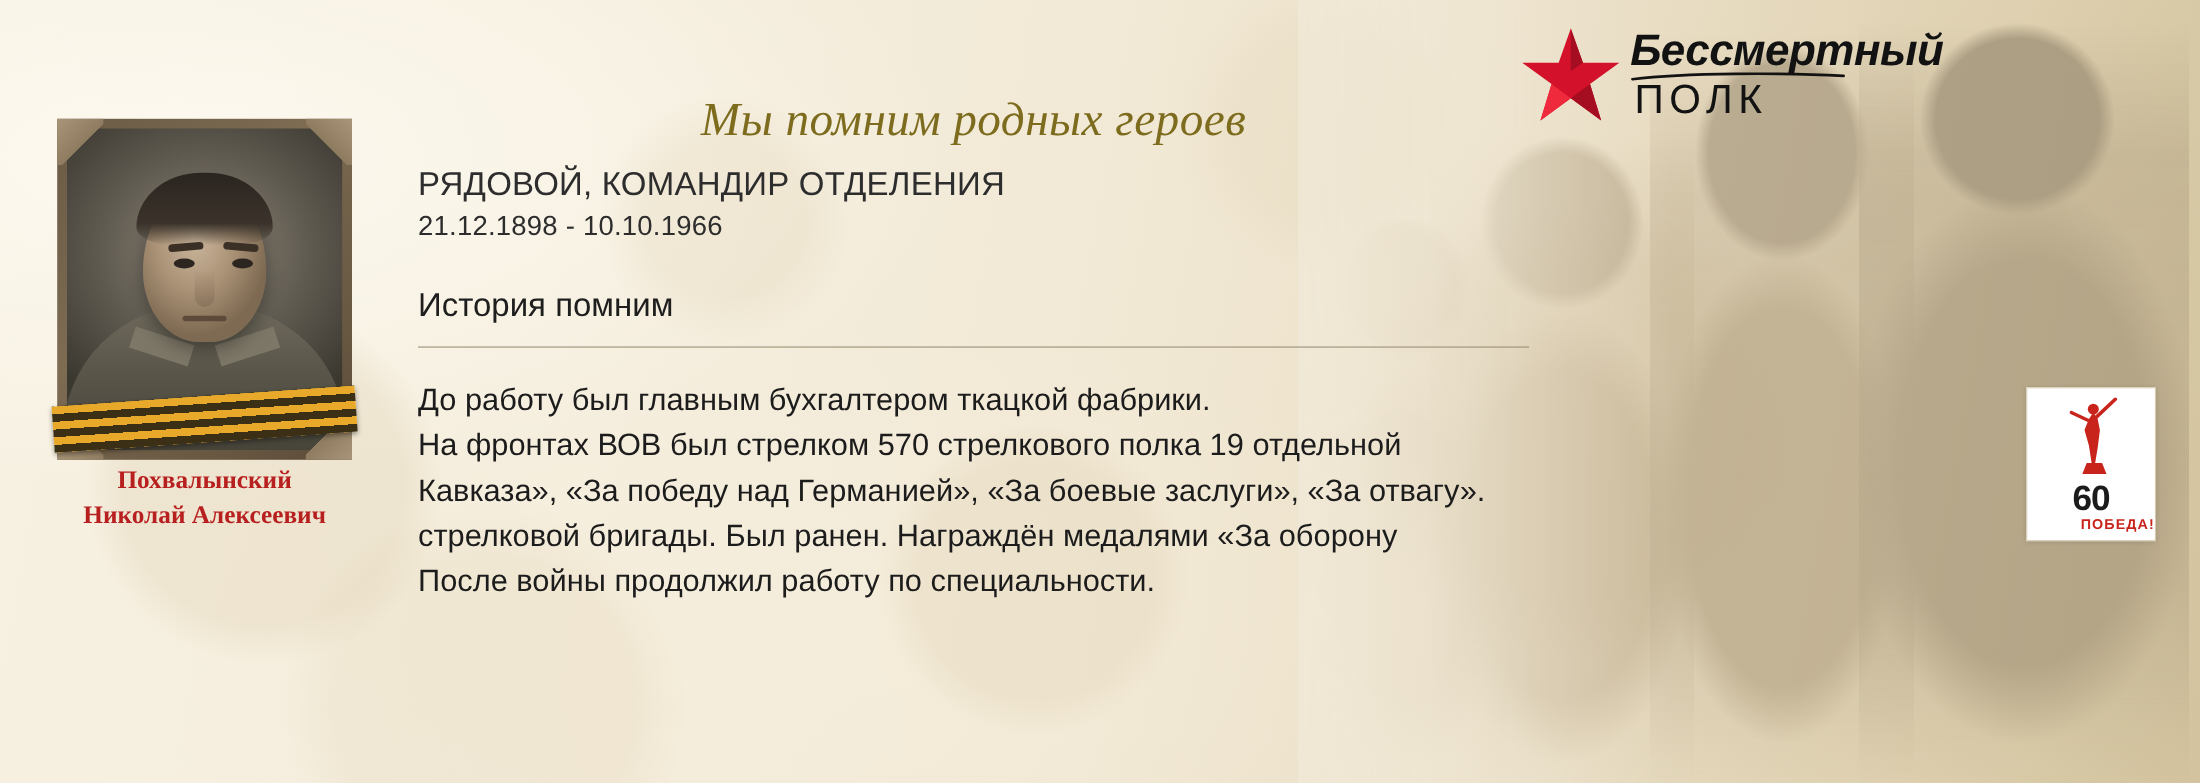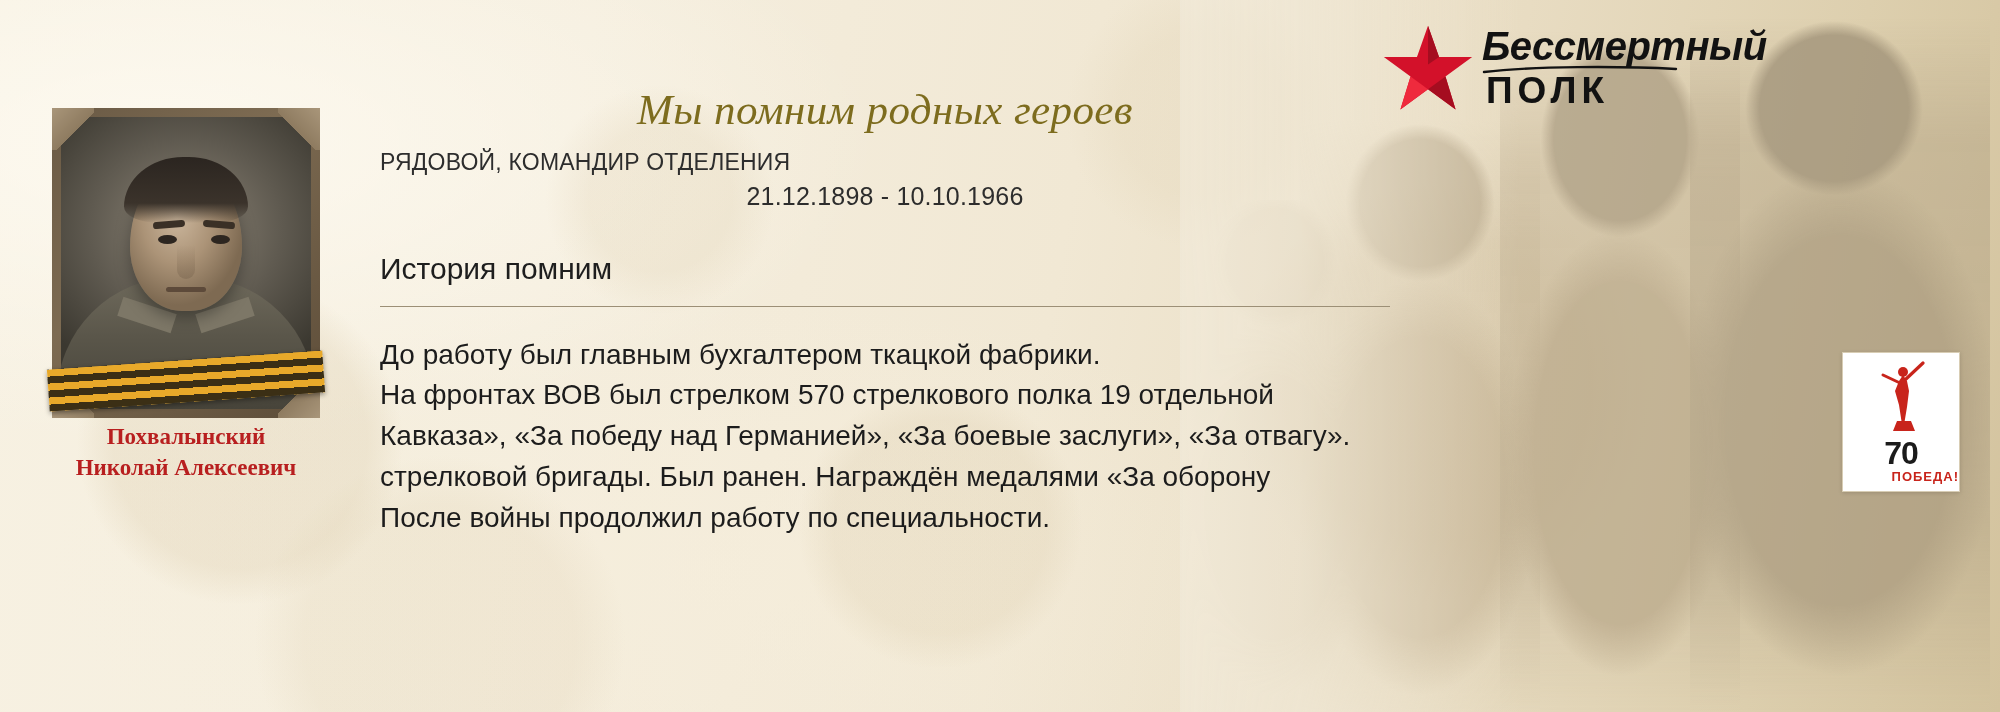--- a/index.html
+++ b/index.html
@@ -136,40 +136,40 @@
   
   .content { position:absolute; left:380px; top:86px; width:1010px; }
 
   .title {
     font-family:"Liberation Serif", serif;
     font-style:italic; font-weight:normal;
     font-size:43px; color:#7d6c1e; letter-spacing:0.4px;
     text-align:center; line-height:1.1;
     margin-bottom:14px;
   }
-  .rank { font-size:23px; color:#2d2d2d; line-height:1.38; letter-spacing:0.2px; }
-  .dates { font-size:25px; color:#2d2d2d; line-height:1.38; letter-spacing:0.2px;text-align:center; }
+  .rank { font-size:30px; color:#2d2d2d; line-height:1.38; letter-spacing:0.2px; }
+  .dates { font-size:25px; color:#2d2d2d; line-height:1.38; letter-spacing:0.2px; }
 
   .section-head { margin-top:38px; font-size:30px; color:#1e1e1e; }
   .divider { margin-top:20px; height:1px; width:1010px; background:#9c8f76; }
 
   .story { margin-top:28px; font-size:28px; color:#1c1c1c; line-height:1.46; }
   .story div { white-space:nowrap; }
 
   
   .logo { position:absolute; left:1382px; top:18px; width:300px; height:100px; }
   .logo .star { position:absolute; left:0; top:6px; width:92px; height:92px; }
   .logo .word-script {
     position:absolute; left:100px; top:6px;
     font-family:Liberation Sans, sans-serif; font-style:italic; font-weight:bold;
     font-size:40px; color:#121212; letter-spacing:-0.5px;
   }
   .logo .word-block {
     position:absolute; left:104px; top:52px;
-    font-weight:bold; font-size:37px; color:#121212; letter-spacing:5px;
+    font-weight:normal; font-size:37px; color:#121212; letter-spacing:5px;
   }
   .logo .swash { position:absolute; left:100px; top:46px; width:196px; height:10px; }
 
   
   .badge {
     position:absolute; left:1842px; top:352px; width:118px; height:140px;
     background:#ffffff; border:1px solid #d8cdb4;
     box-shadow:0 1px 4px rgba(0,0,0,0.14);
   }
   .badge .motherland { position:absolute; left:30px; top:8px; width:62px; height:74px; }
@@ -257,17 +257,17 @@
   </div>
 
   <div class="badge">
     <svg class="motherland" viewBox="0 0 62 74">
       <path d="M30 70 L26 44 L22 30 L26 20 L30 14 L34 20 L36 30 L34 46 Z" fill="#c8241b"></path>
       <path d="M33 18 L50 2" stroke="#c8241b" stroke-width="3.2" stroke-linecap="round"></path>
       <path d="M27 22 L10 14" stroke="#c8241b" stroke-width="3" stroke-linecap="round"></path>
       <circle cx="30" cy="11" r="5" fill="#c8241b"></circle>
       <path d="M20 70 L42 70 L38 60 L24 60 Z" fill="#c8241b"></path>
     </svg>
-    <div class="eighty">70</div>
+    <div class="eighty">60</div>
     <div class="pobeda">ПОБЕДА!</div>
   </div>
 
 </div>
 
 </body></html>

